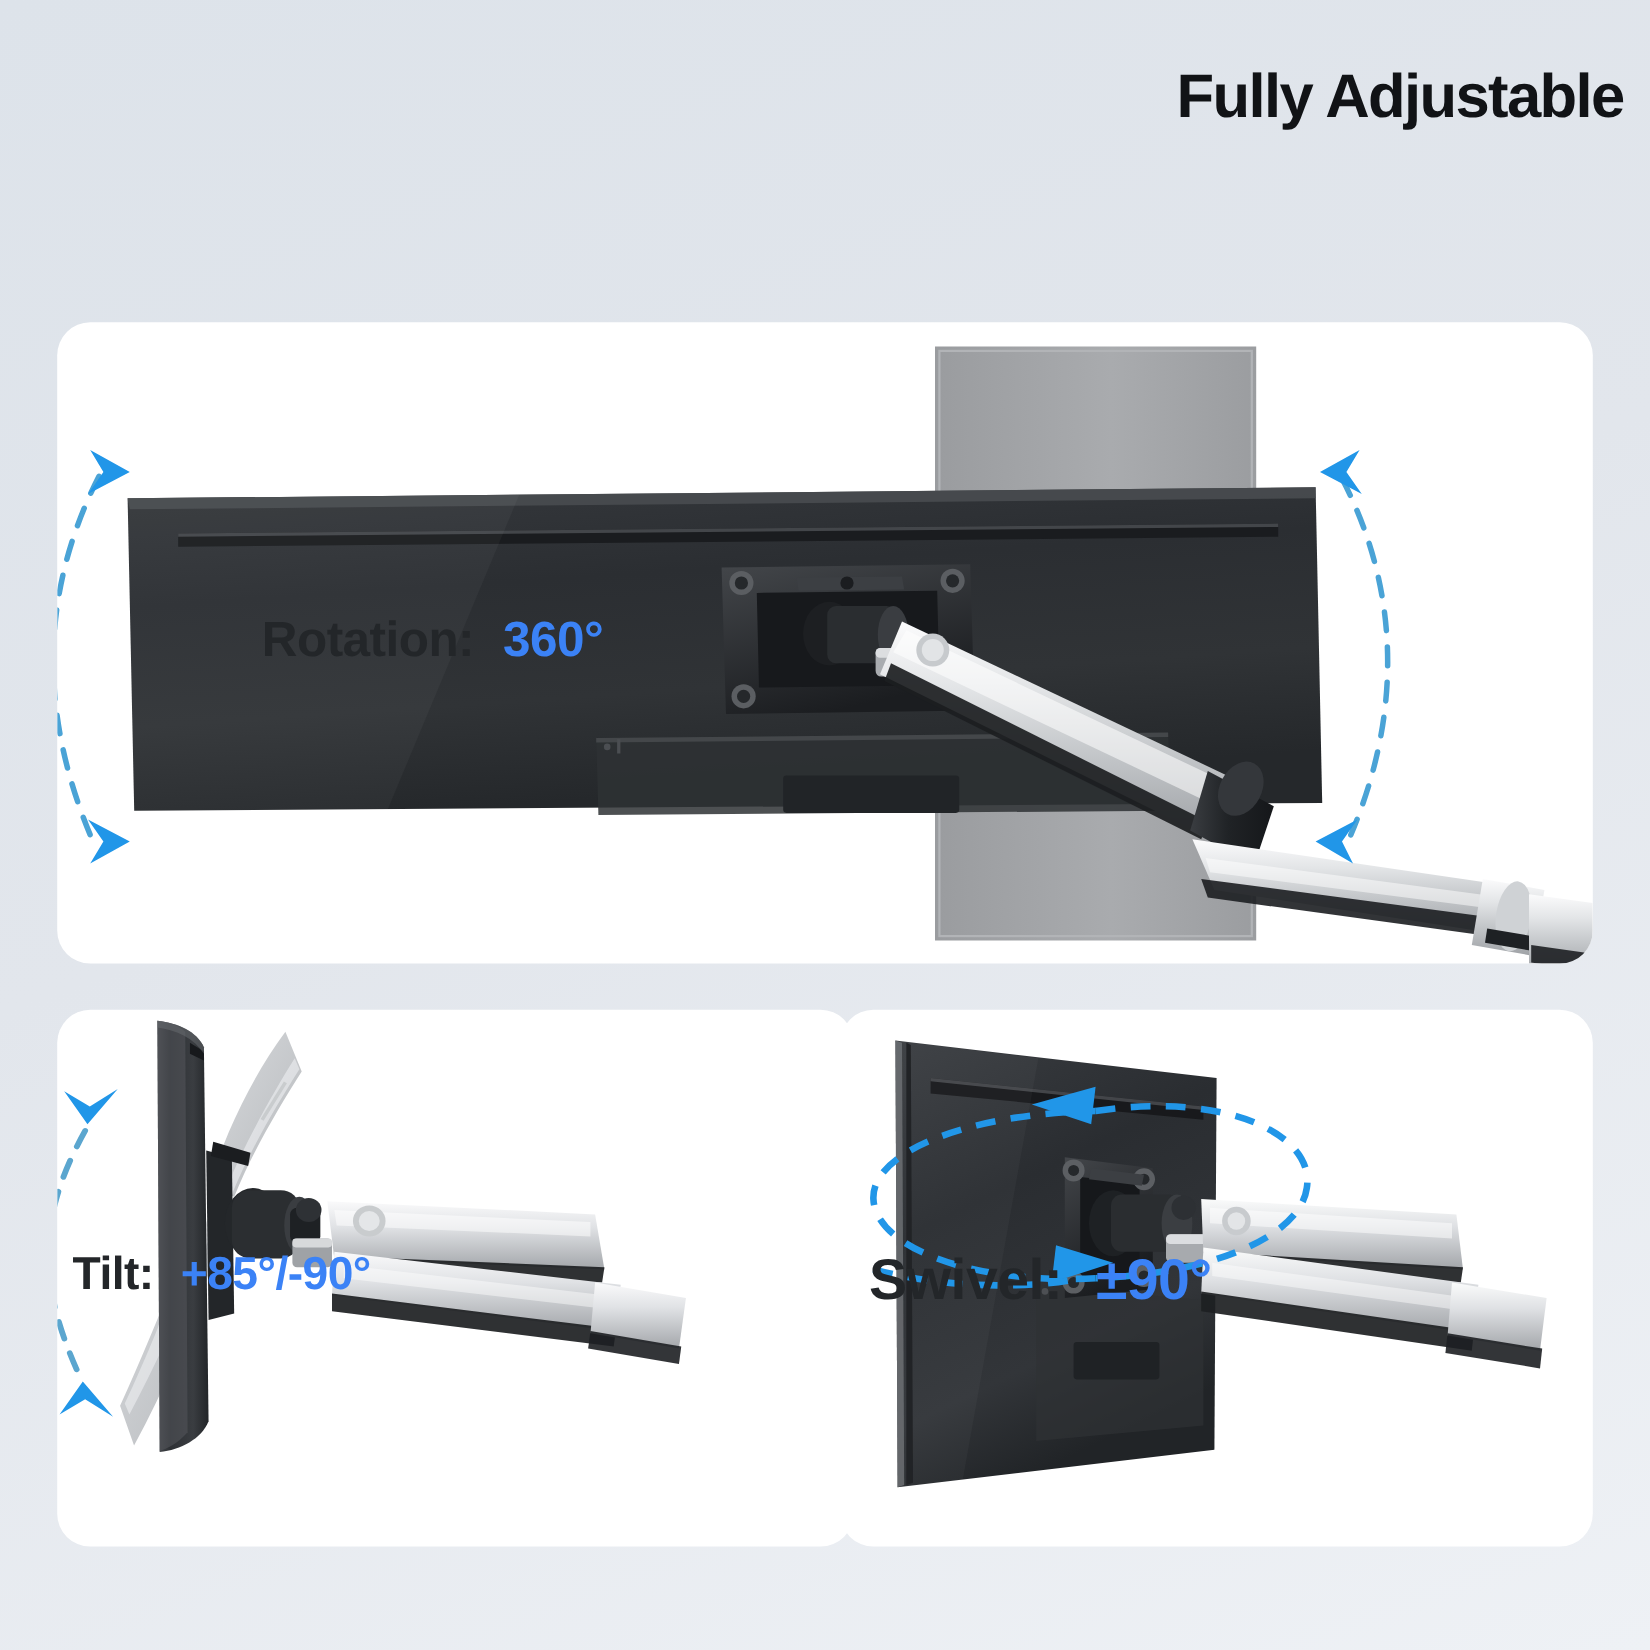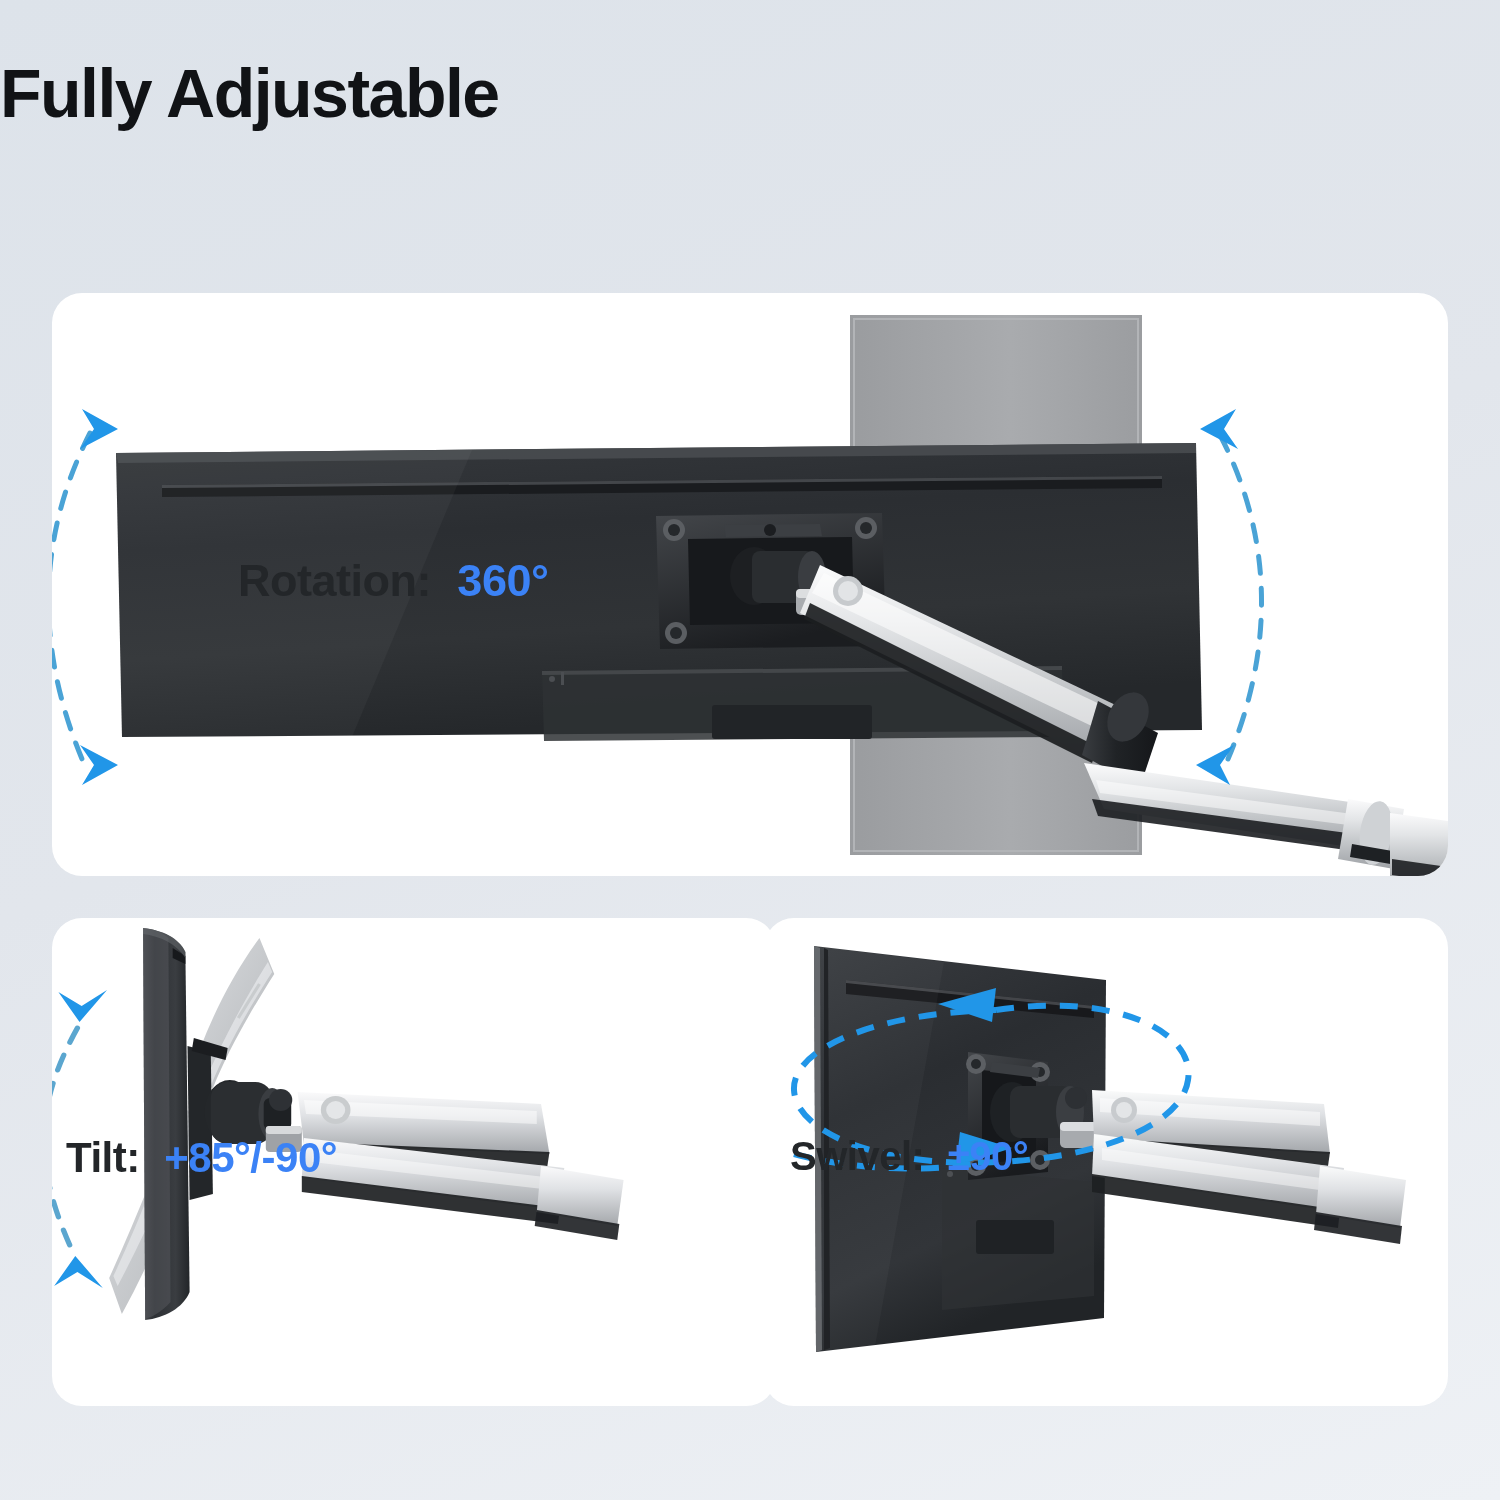--- a/index.html
+++ b/index.html
@@ -14,22 +14,22 @@
     overflow: hidden;
     position: relative;
   }
 
   
   #page-title {
     position: absolute;
     left: 0;
     top: 58px;
     width: 1476px;
-    text-align: left;
-    font-size: 68px;
+    text-align: right;
+    font-size: 56px;
     font-weight: bold;
     letter-spacing: -1.5px;
     color: #111316;
     line-height: 1.05;
   }
 
   
   .card {
     position: absolute;
     background: #ffffff;
@@ -71,21 +71,21 @@
     font-size: 45px;
   }
   #caption-tilt {
     left: 14px;
     top: 216px;
     font-size: 42px;
   }
   #caption-swivel {
     left: 26px;
     top: 216px;
-    font-size: 40px;
+    font-size: 52px;
   }
 
   .art {
     position: absolute;
     left: 0; top: 0;
     width: 100%;
     height: 100%;
     pointer-events: none;
   }
 </style>

